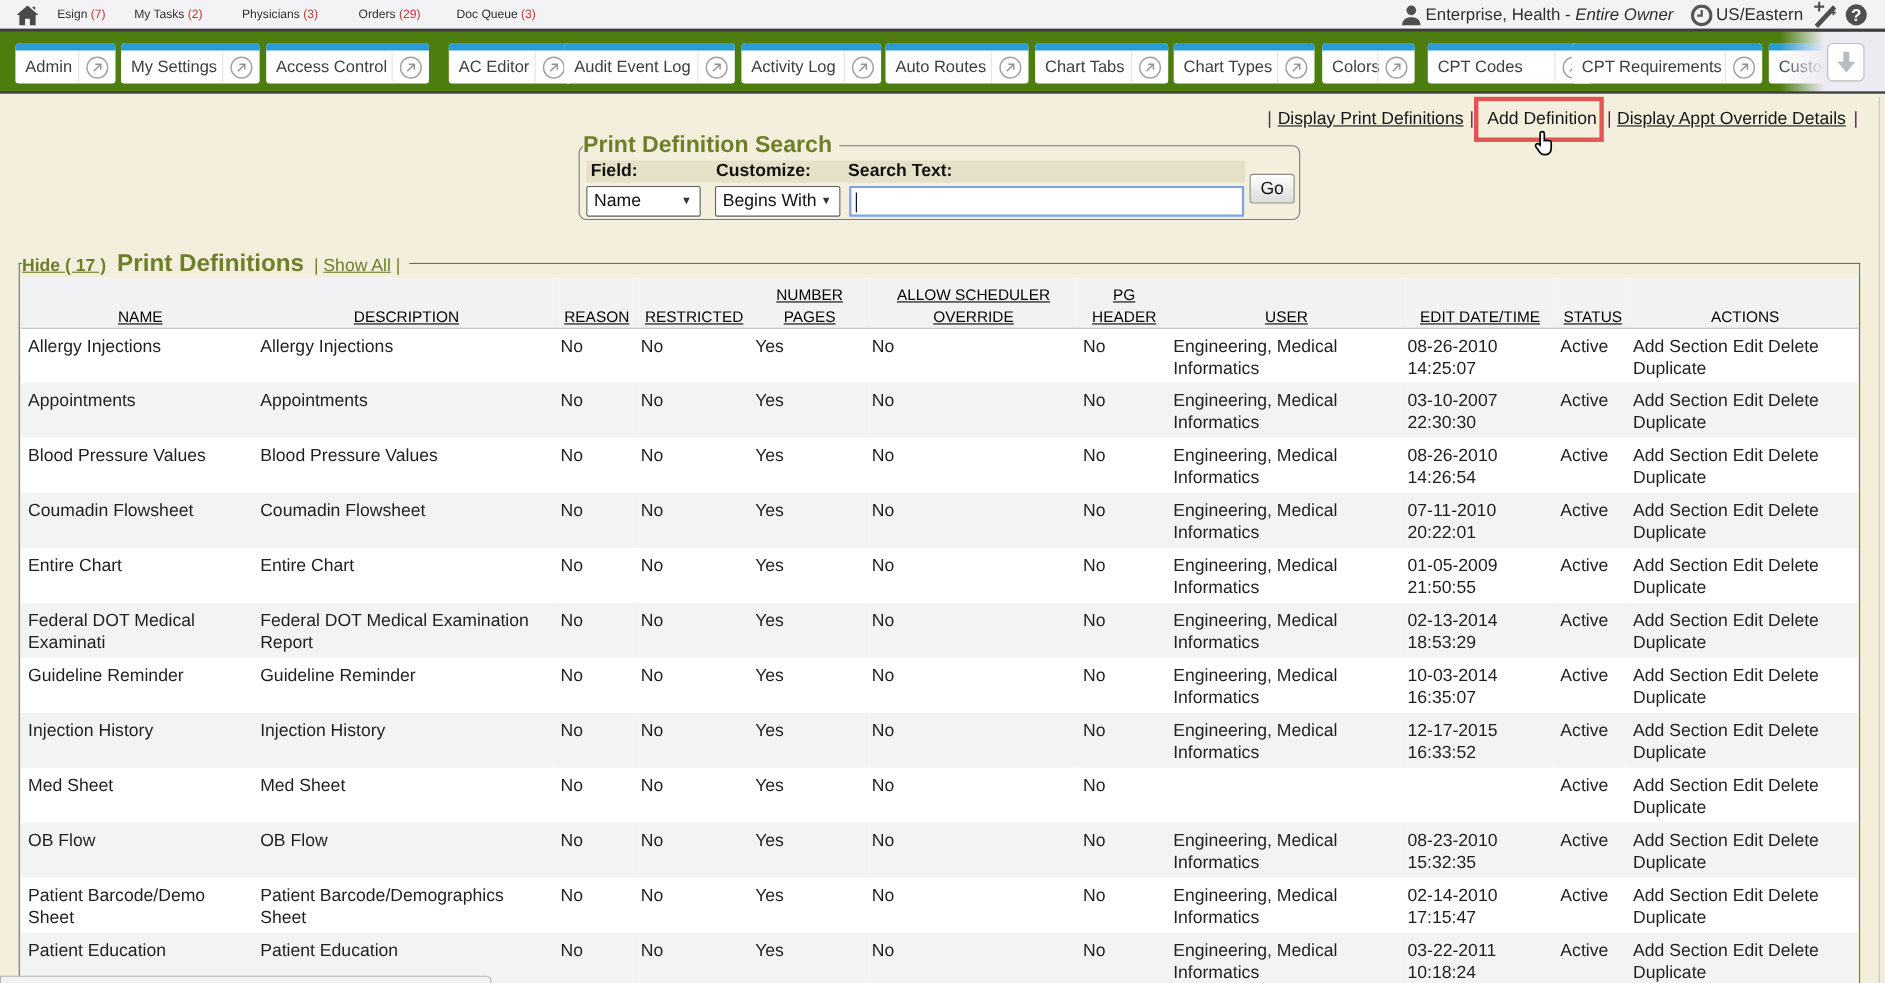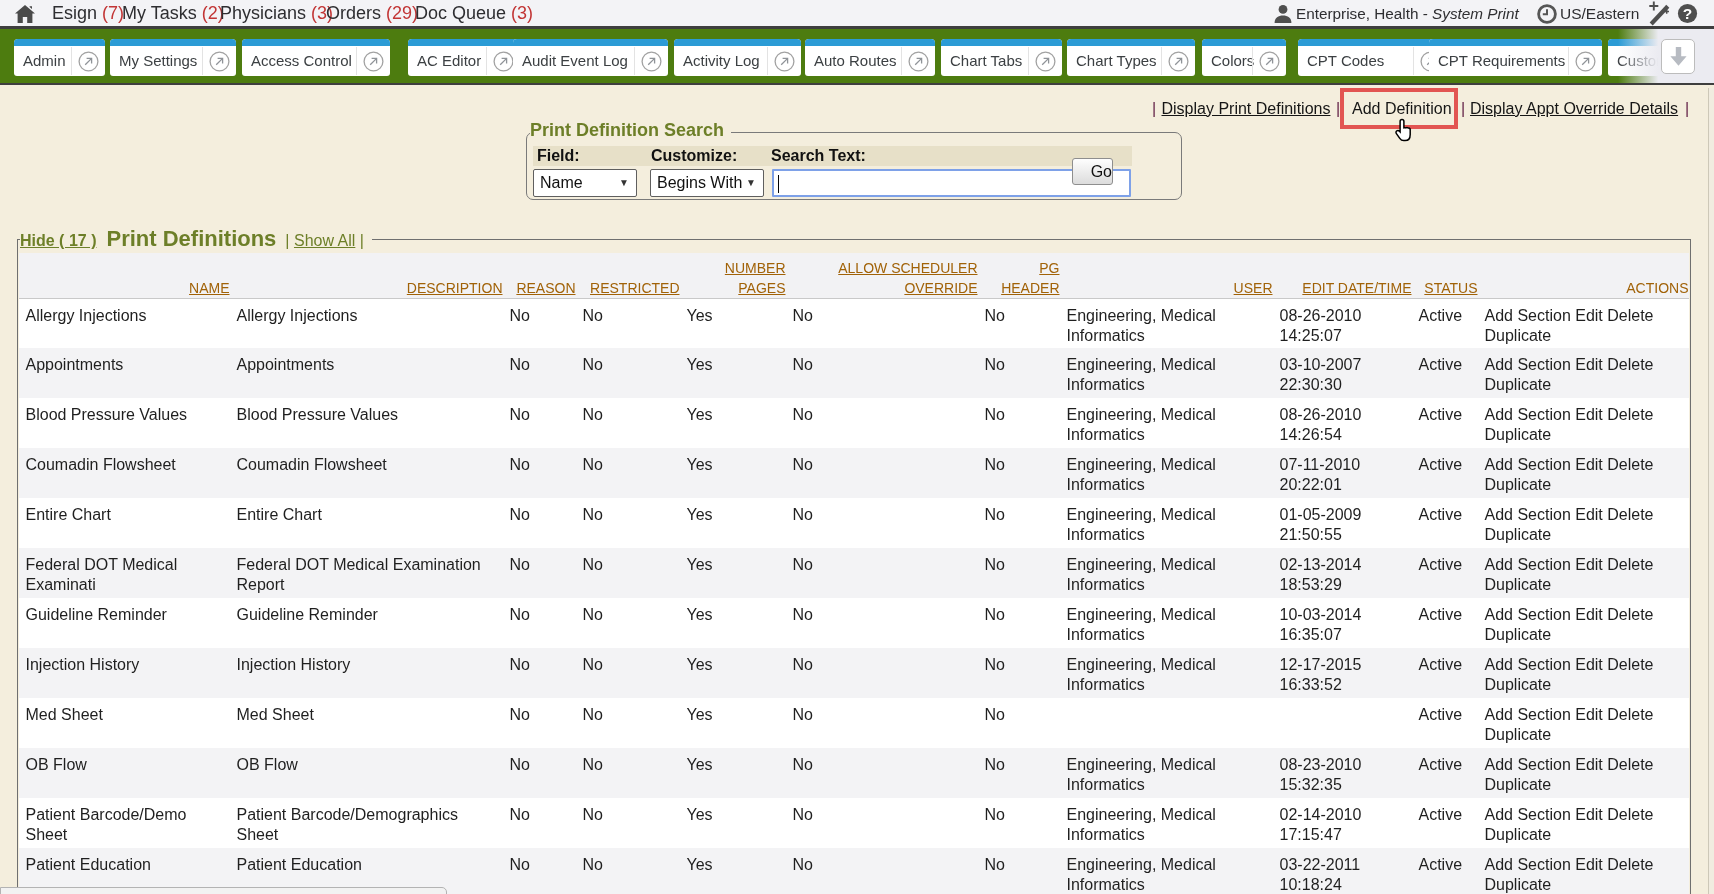--- a/index.html
+++ b/index.html
@@ -1,55 +1,55 @@
 <!DOCTYPE html>
 <html><head><meta charset="utf-8"><style>
 *{margin:0;padding:0;box-sizing:border-box}
 html,body{width:1714px;height:894px;overflow:hidden}
 body{position:relative;background:#f4eedd;font-family:"Liberation Sans",sans-serif;-webkit-font-smoothing:antialiased}
 .abs{position:absolute}
 
 #topbar{position:absolute;left:0;top:0;width:1714px;height:29px;background:#f3f3f6;border-bottom:3px solid #3e3e3e}
-#topbar span.mi{position:absolute;top:0;height:16px;line-height:27px;font-size:18px;color:#2e2e31;white-space:nowrap}
+#topbar span.mi{position:absolute;top:0;height:16px;line-height:27px;font-size:11px;color:#2e2e31;white-space:nowrap}
 #topbar span.mi b{font-weight:normal;color:#c23535}
 #topbar .ri{position:absolute;top:0;height:26px;line-height:27px;font-size:15.5px;color:#2e2e31;white-space:nowrap}
 
 #tabstrip{position:absolute;left:0;top:29px;width:1714px;height:56px;background:#4d7c0f;border-bottom:2.5px solid #3e3e3e}
 .tab{position:absolute;top:9.5px;height:37.5px;background:#fff;border-radius:4px 4px 3px 3px}
 .tab:before{content:'';position:absolute;left:0;top:0;right:0;height:7px;background:#2b9bd5;border-radius:4px 4px 0 0}
 .tab .lb{position:absolute;left:9px;top:7px;height:30px;line-height:30px;font-size:15px;color:#3c4043;white-space:nowrap}
 .tab .dv{position:absolute;right:33px;top:8px;bottom:1px;width:1px;background:#e3e3e3}
 .tab svg{position:absolute;right:6.5px;top:12.5px}
 #fade{position:absolute;left:1618px;top:0;width:96px;height:53.5px;background:linear-gradient(to right,rgba(235,235,241,0),#ebebf1 42%,#ebebf1)}
 #dnbtn{position:absolute;left:1661px;top:9.5px;width:33.5px;height:35px;background:#fff;border:1px solid #bcbcbc;border-radius:5px}
 
 .lrow{position:absolute;top:99.5px;height:18px;line-height:18px;font-size:16px;color:#151515;white-space:nowrap}
 .lrow u{text-decoration:underline}
 .pp{color:#642247}
 #redbox{position:absolute;left:1340px;top:88px;width:118px;height:41px;border:4px solid #e25552}
 
 #sfs{position:absolute;left:526px;top:132px;width:656px;height:68px;border:1px solid #7a7a7a;border-radius:7px}
-#sleg{position:absolute;left:530px;top:120px;font-size:18px;font-weight:bold;color:#6d7f28;background:#f4eedd;padding-right:7px;white-space:nowrap}
+#sleg{position:absolute;left:530px;top:120px;font-size:21px;font-weight:bold;color:#6d7f28;background:#f4eedd;padding-right:7px;white-space:nowrap}
 #sstrip{position:absolute;left:533px;top:146px;width:599px;height:20px;background:#e7e0c8}
 .slab{position:absolute;top:146px;height:20px;line-height:20px;font-size:16px;font-weight:bold;color:#111}
 .sel{position:absolute;top:169px;height:28px;background:#fff;border:1px solid #5f5f5f;border-radius:2px;font-size:16px;line-height:26px;color:#111;padding-left:6px}
 .sel i{font-style:normal;position:absolute;right:7px;top:0;font-size:10px;color:#333}
 #stext{position:absolute;left:772px;top:169px;width:359px;height:28px;background:#fff;border:2px solid #7ea1e8;border-radius:1px}
 #caret{position:absolute;left:4px;top:4px;width:1px;height:18px;background:#000}
-#gobtn{position:absolute;left:1072px;top:158px;width:41px;height:27px;border:1px solid #8e8e8e;border-radius:3px;background:linear-gradient(#fefefe,#dcdcdc);font-size:16px;color:#111;text-align:right;line-height:25px}
+#gobtn{position:absolute;left:1136px;top:158px;width:41px;height:27px;border:1px solid #8e8e8e;border-radius:3px;background:linear-gradient(#fefefe,#dcdcdc);font-size:16px;color:#111;text-align:center;line-height:25px}
 
 #bfs{position:absolute;left:17px;top:239px;width:1674px;height:680px;border:1.3px solid #6f6f6f;border-bottom:none}
 #bleg{position:absolute;left:20px;top:226px;height:26px;background:#f4eedd;padding-right:8px;white-space:nowrap;line-height:25px}
 #bleg .hid{font-size:16px;font-weight:bold;color:#6d7f28;text-decoration:underline}
 #bleg .big{font-size:22px;font-weight:bold;color:#6d7f28}
 #bleg .sa{font-size:16px;color:#6d7f28}
 #bleg .sa u{text-decoration:underline}
 
 #tbl{position:absolute;left:18.5px;top:253px;width:1670px;border-collapse:collapse;table-layout:fixed;background:#fff}
-#tbl th{height:45px;vertical-align:bottom;text-align:right;padding:0 0 0 7px;font-size:14px;font-weight:normal;line-height:20px;color:#a16207;background:#f2f2f4;border-bottom:1px solid #c9c9c9;white-space:nowrap}
+#tbl th{height:45px;vertical-align:bottom;text-align:center;padding:0 0 0 7px;font-size:14px;font-weight:normal;line-height:20px;color:#000000;background:#f2f2f4;border-bottom:1px solid #c9c9c9;white-space:nowrap}
 #tbl th u{text-decoration:underline}
 #tbl td{height:50px;vertical-align:top;padding:7px 8px 0 7px;font-size:16px;line-height:20px;color:#1f1f1f}
 #tbl tr.g td{background:#f3f3f5}
 
 #bub{position:absolute;left:0;top:886.5px;width:447px;height:12px;background:#f2f2f2;border:1px solid #b3b3b3;border-radius:0 5px 0 0}
 #rstrip{position:absolute;left:1708px;top:87.5px;width:6px;height:807px;background:#f1ece0;border-left:1px solid #cdc8b8}
 </style></head>
 <body>
 <div id="topbar">
  <svg class="abs" style="left:15px;top:5px" width="20" height="19" viewBox="0 0 20 19">
@@ -57,21 +57,21 @@
     </svg>
  <span class="mi" style="left:52px">Esign <b>(7)</b></span>
  <span class="mi" style="left:122px">My Tasks <b>(2)</b></span>
  <span class="mi" style="left:220px">Physicians <b>(3)</b></span>
  <span class="mi" style="left:326px">Orders <b>(29)</b></span>
  <span class="mi" style="left:415px">Doc Queue <b>(3)</b></span>
  <svg class="abs" style="left:1273px;top:4px" width="20" height="20" viewBox="0 0 20 20">
       <circle cx="10" cy="5.4" r="4.4" fill="#4f4f4f"></circle>
       <path fill="#4f4f4f" d="M1.6 19 C1.6 13.8 5.4 11.6 10 11.6 C14.6 11.6 18.4 13.8 18.4 19 Z"></path>
     </svg>
- <span class="ri" style="left:1296px;font-size:15.3px">Enterprise, Health - <i>System Print</i></span>
+ <span class="ri" style="left:1296px;font-size:15.3px">Enterprise, Health - <i>Entire Owner</i></span>
  <svg class="abs" style="left:1537px;top:4px" width="20" height="20" viewBox="0 0 20 20">
       <circle cx="10" cy="10" r="8.4" fill="none" stroke="#565656" stroke-width="2.8"></circle>
       <path d="M10 5.2 V10.2 H5.8" stroke="#565656" stroke-width="2" fill="none"></path>
     </svg>
  <span class="ri" style="left:1560px">US/Eastern</span>
  <svg class="abs" style="left:1646px;top:1px" width="26" height="25" viewBox="0 0 26 25">
       <g stroke="#4f4f4f" fill="none">
         <path d="M5.2 23 L21.8 5.2" stroke-width="4.2"></path>
         <path d="M7.8 0.5 V9.5 M3.3 5 H12.3" stroke-width="1.9"></path>
         <path d="M20.7 8.2 v4.6 M18.4 10.5 h4.6" stroke-width="1.5"></path>

